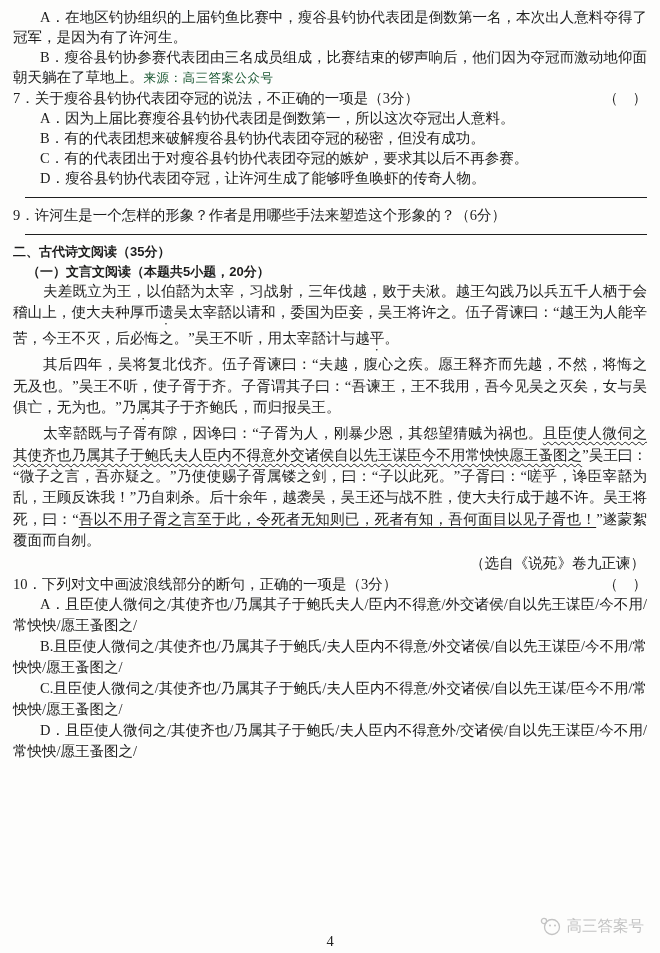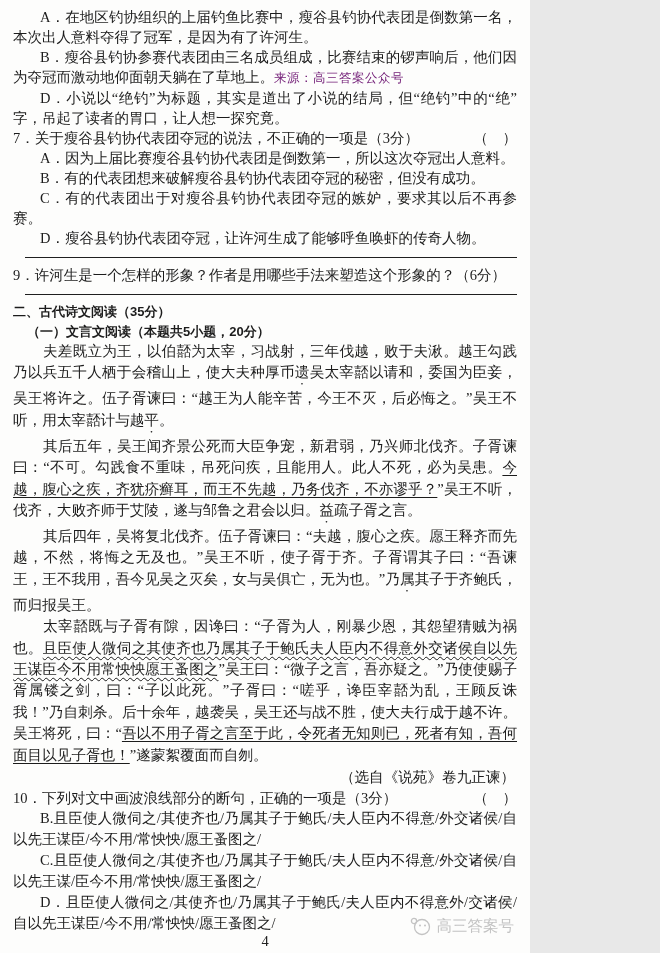--- a/index.html
+++ b/index.html
@@ -1,27 +1,27 @@
 <!DOCTYPE html>
 <html lang="zh"><head>
 <meta charset="utf-8">
 <style>
   html,body{margin:0;padding:0;background:#e8e8e8;}
   body{width:660px;height:953px;font-family:"Liberation Serif",serif;}
   .page{
-    position:relative;width:530px;height:953px;box-sizing:border-box;
+    position:relative;width:660px;height:953px;box-sizing:border-box;
     background:#fdfdfc;color:#1c1c1c;
     padding:7px 13px 0 13px;overflow:hidden;
   }
   p{margin:0;}
   
   .mod{font-size:14.5px;line-height:20px;text-align:justify;}
   .opt{text-indent:27px;}
   .qline{display:flex;justify-content:space-between;align-items:center;}
-  .src{font-size:12.5px;color:#701a75;text-indent:0;letter-spacing:.5px;}
+  .src{font-size:12.5px;color:#14532d;text-indent:0;letter-spacing:.5px;}
   .rule{border:0;border-top:1.6px solid #1f1f1f;margin:9px 0 7px 12px;}
   
   .hd{font-family:"Liberation Sans",sans-serif;font-weight:700;font-size:13px;line-height:19.5px;}
   .hd2{padding-left:14px;}
   .hd3{padding-left:14px;}
   
   .pas{font-size:14.6px;line-height:21.4px;text-align:justify;}
   .indent{text-indent:30px;}
   .u-line{text-decoration:underline;text-decoration-style:solid;text-decoration-thickness:1.1px;text-underline-offset:3px;}
   .u-wavy{text-decoration:underline;text-decoration-style:wavy;text-decoration-thickness:.9px;text-underline-offset:2.5px;}
@@ -34,21 +34,20 @@
   .wm svg{display:block;}
 </style>
 </head>
 <body>
 
 <div class="page">
 
   <section class="mod">
     <p class="opt"><span>A．</span><span>在地区钓协组织的上届钓鱼比赛中，瘦谷县钓协代表团是倒数第一名，本次出人意料夺得了冠军，是因为有了许河生。</span></p>
     <p class="opt"><span>B．</span><span>瘦谷县钓协参赛代表团由三名成员组成，比赛结束的锣声响后，他们因为夺冠而激动地仰面朝天躺在了草地上。</span><span class="src">来源：高三答案公众号</span></p>
-    <p class="opt"><span>D．</span><span>小说以“绝钓”为标题，其实是道出了小说的结局，但“绝钓”中的“绝”字，吊起了读者的胃口，让人想一探究竟。</span></p>
   </section>
 
   <section class="mod">
     <p class="qline">
       <span><span>7．</span><span>关于瘦谷县钓协代表团夺冠的说法，不正确的一项是（3分）</span></span>
       <span>（　）</span>
     </p>
     <p class="opt"><span>A．</span><span>因为上届比赛瘦谷县钓协代表团是倒数第一，所以这次夺冠出人意料。</span></p>
     <p class="opt"><span>B．</span><span>有的代表团想来破解瘦谷县钓协代表团夺冠的秘密，但没有成功。</span></p>
     <p class="opt"><span>C．</span><span>有的代表团出于对瘦谷县钓协代表团夺冠的嫉妒，要求其以后不再参赛。</span></p>
@@ -64,31 +63,31 @@
     <hr class="rule">
   </section>
 
   <section>
     <p class="hd">二、古代诗文阅读（35分）</p>
     <p class="hd hd2">（一）文言文阅读（本题共5小题，20分）</p>
   </section>
 
   <section>
     <p class="pas indent"><span>夫差既立为王，以伯嚭为太宰，习战射，三年伐越，败于夫湫。越王勾践乃以兵五千人栖于会稽山上，使大夫种厚币</span><span class="u-dot">遗</span><span>吴太宰嚭以请和，委国为臣妾，吴王将许之。伍子胥谏曰：“越王为人能辛苦，今王不灭，后必悔之。”吴王不听，用太宰嚭计与越</span><span class="u-dot">平</span><span>。</span></p>
-    <p class="pas indent"><span>其后五年，吴王闻齐景公死而大臣争宠，新君弱，乃兴师北伐齐。子胥谏曰：“不可。勾践食不重味，吊死问疾，且能用人。此人不死，必为吴患。</span><span class="u-line">今越，腹心之疾，齐犹疥癣耳，而王不先越，乃务伐齐，不亦谬乎？</span><span>”吴王不听，伐齐，大败齐师于艾陵，遂与邹鲁之君会以归。</span><span class="u-dot">益</span><span>疏子胥之言。</span></p>
     <p class="pas indent"><span>其后四年，吴将复北伐齐。伍子胥谏曰：“夫越，腹心之疾。愿王释齐而先越，不然，将悔之无及也。”吴王不听，使子胥于齐。子胥谓其子曰：“吾谏王，王不我用，吾今见吴之灭矣，女与吴俱亡，无为也。”乃</span><span class="u-dot">属</span><span>其子于齐鲍氏，而归报吴王。</span></p>
     <p class="pas indent"><span>太宰嚭既与子胥有隙，因谗曰：“子胥为人，刚暴少恩，其怨望猜贼为祸也。</span><span class="u-wavy">且臣使人微伺之其使齐也乃属其子于鲍氏夫人臣内不得意外交诸侯自以先王谋臣今不用常怏怏愿王蚤图之</span><span>”吴王曰：“微子之言，吾亦疑之。”乃使使赐子胥属镂之剑，曰：“子以此死。”子胥曰：“嗟乎，谗臣宰嚭为乱，王顾反诛我！”乃自刺杀。后十余年，越袭吴，吴王还与战不胜，使大夫行成于越不许。吴王将死，曰：“</span><span class="u-line">吾以不用子胥之言至于此，令死者无知则已，死者有知，吾何面目以见子胥也！</span><span>”遂蒙絮覆面而自刎。</span></p>
     <p class="attr">（选自《说苑》卷九正谏）</p>
   </section>
 
   <section class="mod q10opts">
     <p class="qline">
       <span><span>10．</span><span>下列对文中画波浪线部分的断句，正确的一项是（3分）</span></span>
       <span>（　）</span>
     </p>
+    <p class="opt"><span>A．</span><span>且臣使人微伺之/其使齐也/乃属其子于鲍氏夫人/臣内不得意/外交诸侯/自以先王谋臣/今不用/常怏怏/愿王蚤图之/</span></p>
     <p class="opt"><span>B.</span><span>且臣使人微伺之/其使齐也/乃属其子于鲍氏/夫人臣内不得意/外交诸侯/自以先王谋臣/今不用/常怏怏/愿王蚤图之/</span></p>
     <p class="opt"><span>C.</span><span>且臣使人微伺之/其使齐也/乃属其子于鲍氏/夫人臣内不得意/外交诸侯/自以先王谋/臣今不用/常怏怏/愿王蚤图之/</span></p>
     <p class="opt"><span>D．</span><span>且臣使人微伺之/其使齐也/乃属其子于鲍氏/夫人臣内不得意外/交诸侯/自以先王谋臣/今不用/常怏怏/愿王蚤图之/</span></p>
   </section>
 
   <div class="wm">
     <span>
       <svg width="24" height="21" viewBox="0 0 24 21" fill="none" stroke="#c3c3c3" stroke-width="1.3">
         <circle cx="13" cy="11" r="7.5"></circle>
         <circle cx="5" cy="5" r="2.6"></circle>

